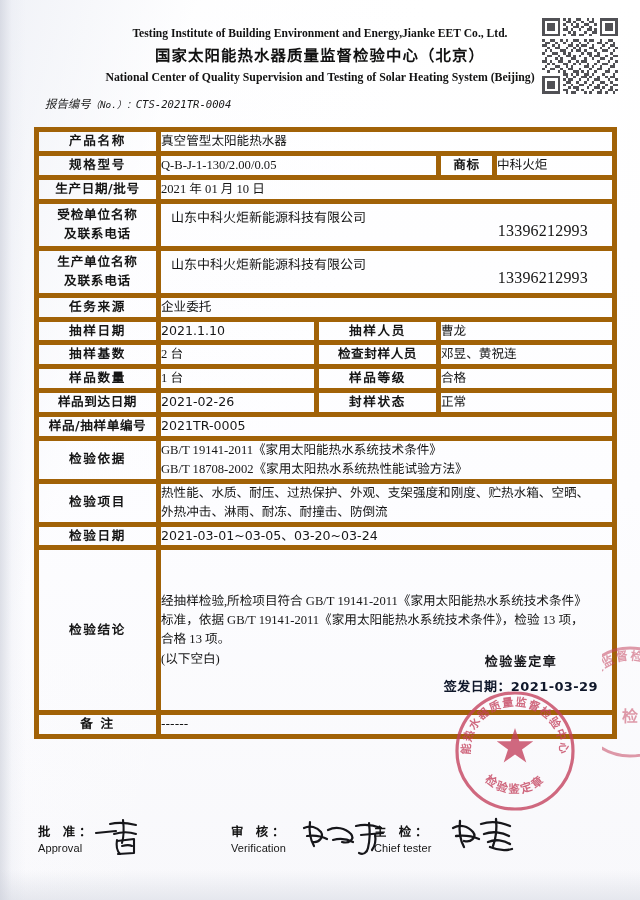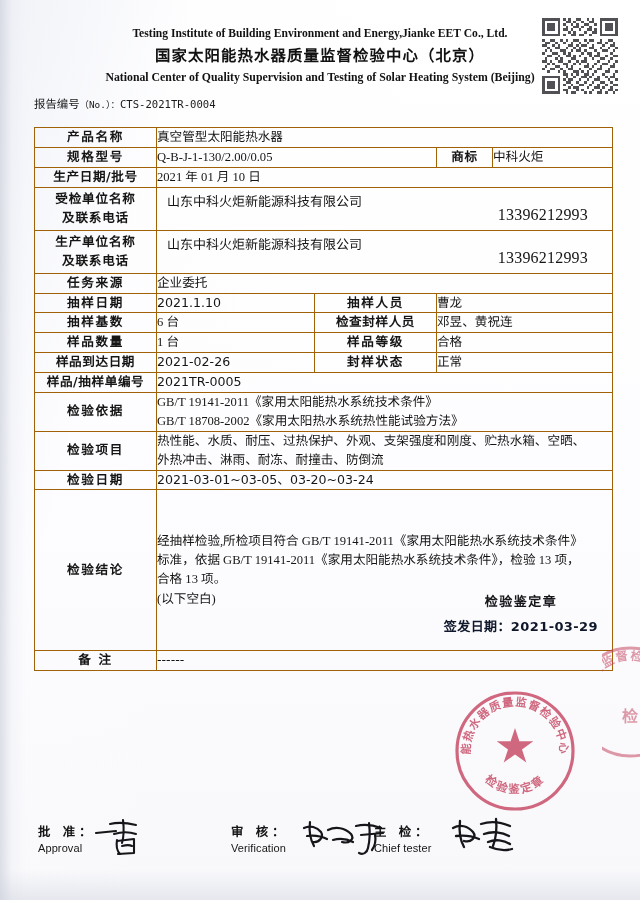--- a/index.html
+++ b/index.html
@@ -88,25 +88,26 @@
     right: 22px;
     top: 18px;
     width: 76px;
     height: 76px;
   }
   .qr-wrap svg { display: block; width: 76px; height: 76px; opacity: 0.82; }
 
   
   .report-line {
     position: relative;
-    margin: 9px 28px 0 34px;
+    margin: 9px 28px 0 45px;
     height: 17px;
     font-family: "DejaVu Sans Mono", "Liberation Mono", monospace;
     font-size: 10.6px;
     color: #1a1a1a;
+    font-style: italic;
   }
   .report-no {
     position: absolute;
     left: 0; top: 0;
     white-space: nowrap;
   }
   .report-no .cn { font-family: "DejaVu Sans", sans-serif; font-size: 11.4px; }
   .report-no .small { font-size: 9.4px; }
   .page-no {
     position: absolute;
@@ -121,21 +122,21 @@
   table.report {
     position: absolute;
     left: 34px;
     top: 127px;
     width: 578px;
     border-collapse: collapse;
     table-layout: fixed;
     background: rgba(255,255,255,0.0);
   }
   table.report td {
-    border: 1px solid #a16207;
+    border: 5px solid #a16207;
     padding: 0;
     vertical-align: middle;
     font-size: 12.6px;
     line-height: 1.5;
     color: #151515;
   }
   .lbl {
     text-align: center;
     font-weight: bold;
     font-size: 13px;
@@ -579,21 +580,21 @@
 
     <tr>
       <td class="lbl">抽样日期</td>
       <td class="val sans">2021.1.10</td>
       <td class="lbl">抽样人员</td>
       <td class="val" colspan="2">曹龙</td>
     </tr>
 
     <tr>
       <td class="lbl">抽样基数</td>
-      <td class="val">6 台</td>
+      <td class="val">2 台</td>
       <td class="lbl tight">检查封样人员</td>
       <td class="val" colspan="2">邓昱、黄祝连</td>
     </tr>
 
     <tr>
       <td class="lbl">样品数量</td>
       <td class="val">1 台</td>
       <td class="lbl">样品等级</td>
       <td class="val" colspan="2">合格</td>
     </tr>

